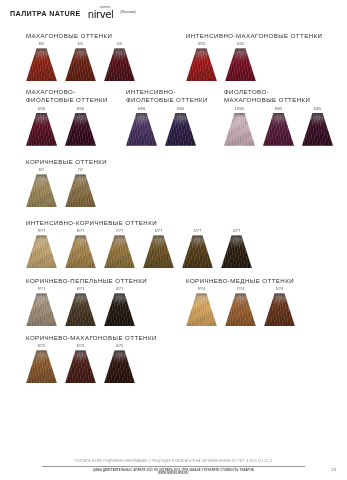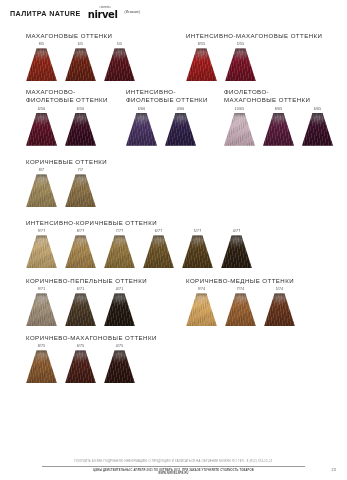--- a/index.html
+++ b/index.html
@@ -17,21 +17,21 @@
   .header{
     position:absolute;left:10px;top:10px;
     display:flex;gap:7px;
   }
   .header-title{
     font-size:7.2px;font-weight:bold;letter-spacing:.35px;
     color:#1c1c1c;text-transform:uppercase;line-height:1;
   }
   .logo-wrap{position:relative;line-height:1;}
   .logo-mark{
-    font-size:10px;font-weight:bold;letter-spacing:-.4px;
+    font-size:10px;font-weight:normal;letter-spacing:-.4px;
     color:#111;line-height:1;font-family:"DejaVu Sans", sans-serif;
   }
   .logo-sup{
     position:absolute;left:11px;top:-3.5px;
     font-size:2.6px;letter-spacing:.1px;color:#444;
     transform:scaleX(.9);
   }
   .logo-note{
     font-size:3.1px;color:#333;letter-spacing:.1px;
     padding-bottom:1px;

